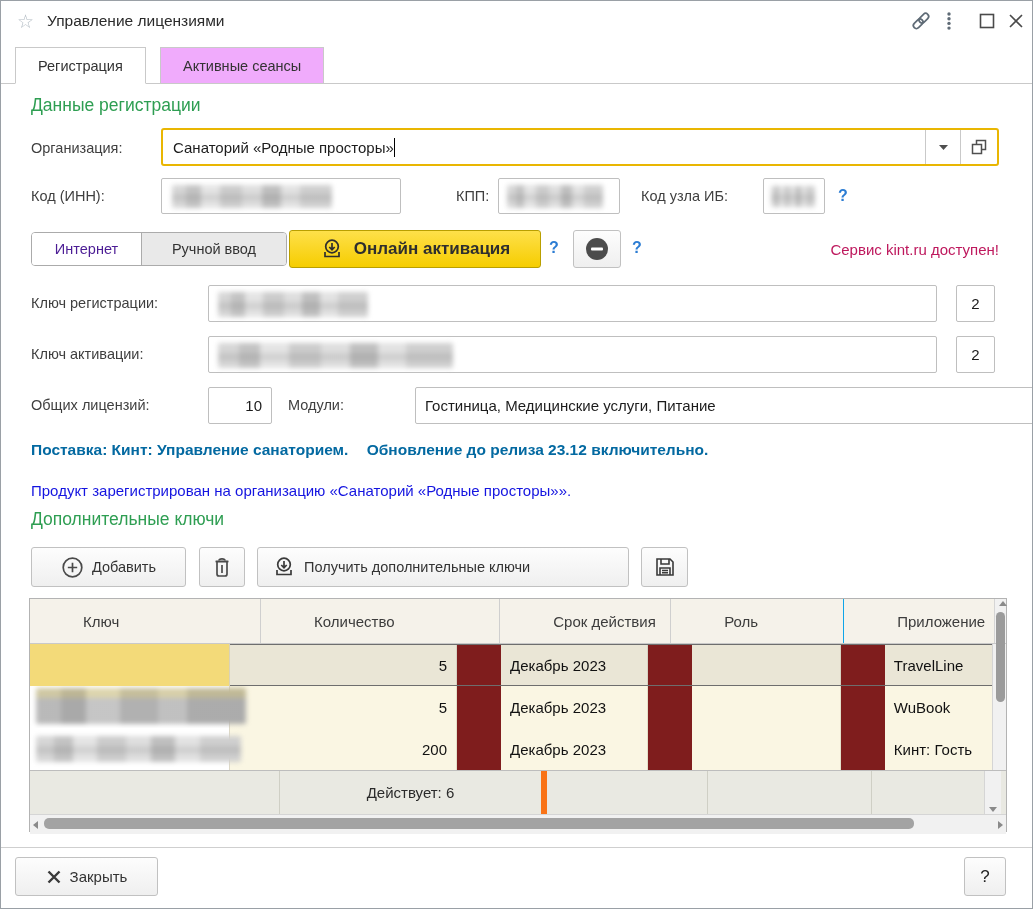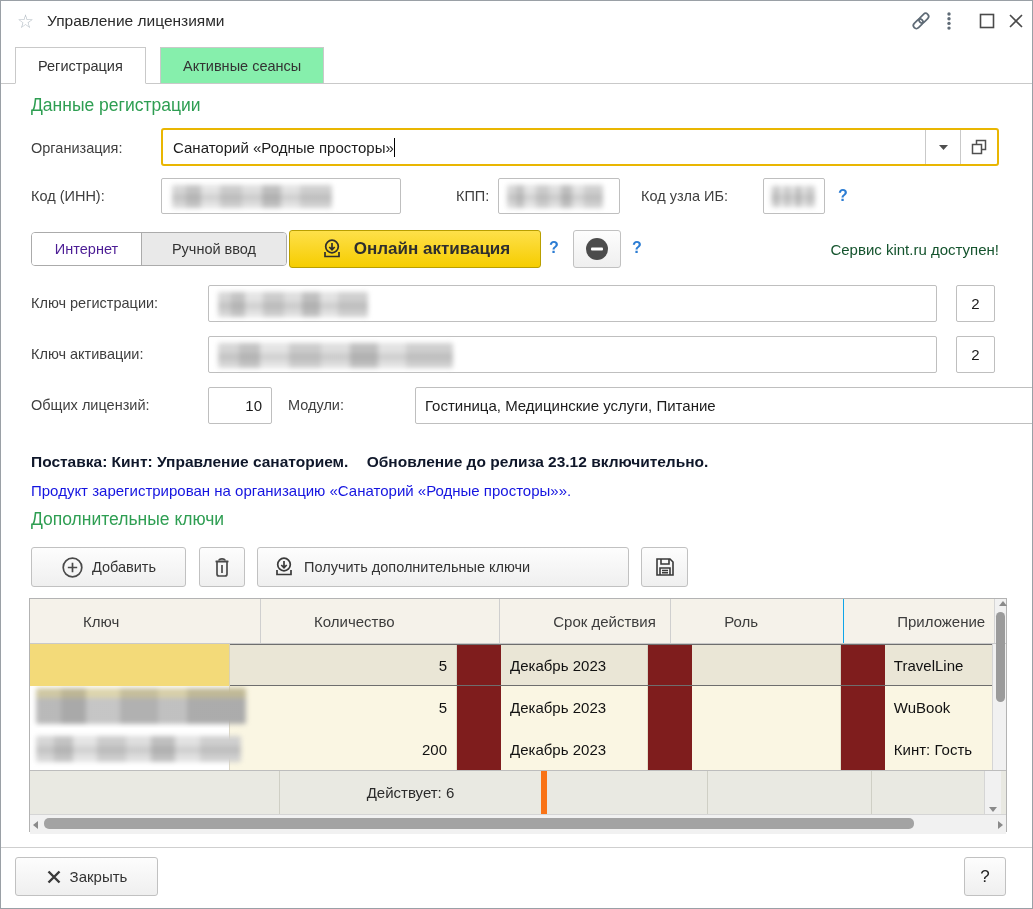--- a/index.html
+++ b/index.html
@@ -1,21 +1,21 @@
 <!DOCTYPE html>
 <html><head>
 <meta charset="utf-8">
 <style>
   html,body{margin:0;padding:0;background:#fff;}
   body{font-family:"Liberation Sans","DejaVu Sans",sans-serif;width:1033px;height:909px;}
   #window{position:relative;width:1033px;height:909px;box-sizing:border-box;border:1px solid #9aa0a6;background:#fff;overflow:hidden;}
   .abs{position:absolute;box-sizing:border-box;}
   .label{font-size:14.5px;color:#3f3f3f;white-space:nowrap;}
   .field{background:#fff;border:1px solid #bfbfbf;border-radius:2px;}
-  .green{color:#14532d;}
+  .green{color:#be185d;}
   .section-title{font-size:17.5px;color:#2e9e52;}
   .qmark{color:#2b7cd3;font-weight:bold;font-size:16px;cursor:pointer;}
   .btn{background:linear-gradient(#fdfdfd,#efefef);border:1px solid #c1c1c1;border-radius:3px;display:flex;align-items:center;justify-content:center;gap:8px;font-size:14.5px;color:#333;cursor:pointer;}
   .blur-gray{filter:blur(2.5px);border-radius:2px;
     background-image:
       linear-gradient(90deg,#d6d6d6 0 9%,#c3c3c3 9% 18%,#e4e4e4 18% 30%,#cccccc 30% 44%,#dedede 44% 56%,#bfbfbf 56% 68%,#e2e2e2 68% 80%,#cfcfcf 80% 100%),
       linear-gradient(0deg,rgba(255,255,255,.35) 0 30%,rgba(0,0,0,.08) 30% 60%,rgba(255,255,255,.25) 60% 100%);
     background-blend-mode:multiply;}
   .blur-yellow{filter:blur(2.5px);border-radius:2px;
     background-image:
@@ -57,21 +57,21 @@
   <div class="abs" style="left:1005px;top:10px;width:20px;height:20px;cursor:pointer;">
     <svg width="20" height="20" viewBox="0 0 20 20" fill="none" stroke="#4a4a4a" stroke-width="1.6">
       <path d="M4 4 L16 16 M16 4 L4 16"></path>
     </svg>
   </div>
 
   <div class="abs" style="left:0;top:82px;width:1033px;height:0;border-top:1px solid #c9c9c9;"></div>
   <div class="abs tab" style="left:14px;top:46px;background:#fff;border:1px solid #c9c9c9;border-bottom:1px solid #fff;z-index:2;height:37px;">
     <span>Регистрация</span>
   </div>
-  <div class="abs tab" style="left:159px;top:46px;background:#86efac;border:1px solid #c9c9c9;border-bottom:none;height:36px;">
+  <div class="abs tab" style="left:159px;top:46px;background:#f0abfc;border:1px solid #c9c9c9;border-bottom:none;height:36px;">
     <span>Активные сеансы</span>
   </div>
 
   <div class="abs section-title" style="left:30px;top:94px;">Данные регистрации</div>
 
   <div class="abs label" style="left:30px;top:139px;">Организация:</div>
   <div class="abs" style="left:160px;top:127px;width:838px;height:38px;border:2px solid #e9b602;border-radius:3px;background:#fff;display:flex;align-items:center;">
     <div style="flex:1;padding:0 10px;font-size:15px;color:#1c1c1c;white-space:nowrap;overflow:hidden;">
       <span>Санаторий «Родные просторы»</span><span style="display:inline-block;width:1.5px;height:19px;background:#000;vertical-align:-4px;"></span>
     </div>
@@ -139,21 +139,21 @@
 
   <div class="abs label" style="left:30px;top:396px;">Общих лицензий:</div>
   <div class="abs field cellR" style="left:207px;top:386px;width:64px;height:37px;font-size:15px;color:#1c1c1c;">
       <span>10</span>
     </div>
   <div class="abs label" style="left:287px;top:396px;">Модули:</div>
   <div class="abs field cellL" style="left:370px;top:386px;width:627px;height:37px;font-size:15px;color:#1c1c1c;">
       <span>Гостиница, Медицинские услуги, Питание</span>
     </div>
 
-  <div class="abs" style="left:30px;top:440px;font-size:15.5px;font-weight:bold;color:#0f172a;white-space:nowrap;margin-top:12px;">
+  <div class="abs" style="left:30px;top:440px;font-size:15.5px;font-weight:bold;color:#0369a1;white-space:nowrap;">
     <span>Поставка: Кинт: Управление санаторием.</span>
     <span style="margin-left:14px;">Обновление до релиза 23.12 включительно.</span>
   </div>
   <div class="abs" style="left:30px;top:481px;font-size:15px;color:#1414e0;white-space:nowrap;">Продукт зарегистрирован на организацию «Санаторий «Родные просторы»».</div>
 
   <div class="abs section-title" style="left:30px;top:508px;">Дополнительные ключи</div>
 
   <div class="abs btn" style="left:30px;top:546px;width:155px;height:40px;">
     <svg width="23" height="23" viewBox="0 0 23 23" fill="none" stroke="#4a4a4a" stroke-width="1.7">
       <circle cx="11.5" cy="11.5" r="9.3"></circle>

